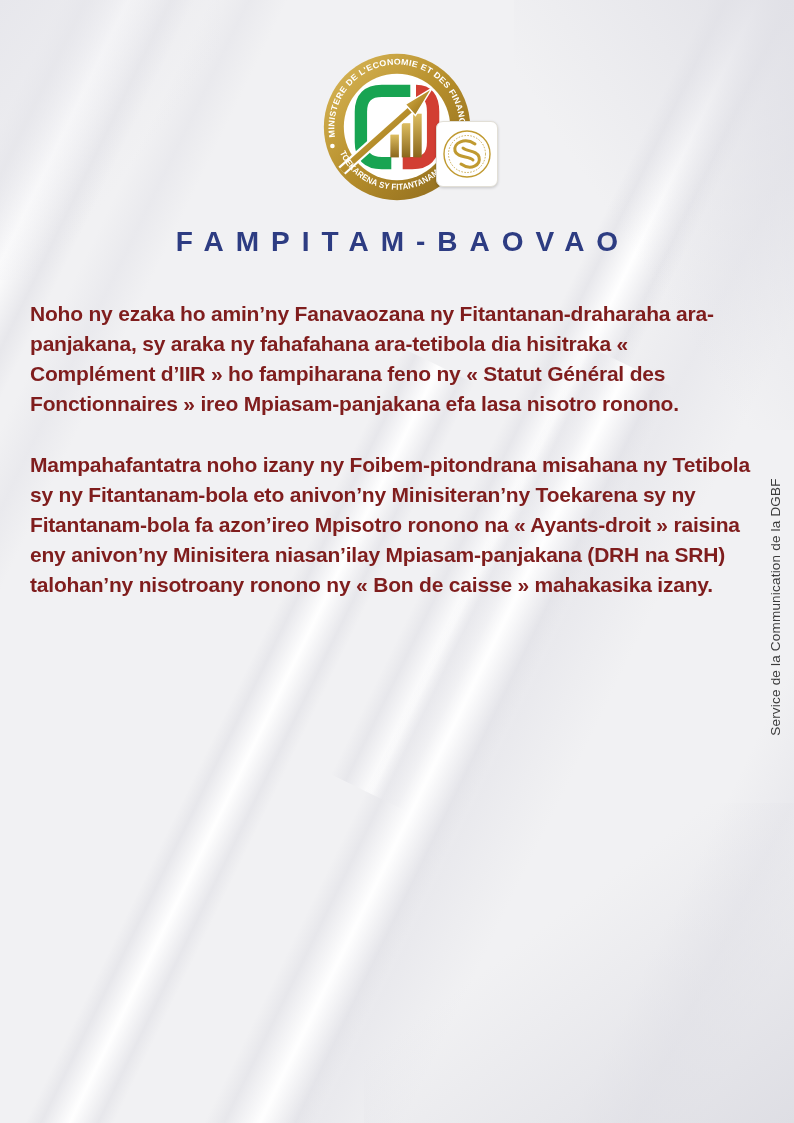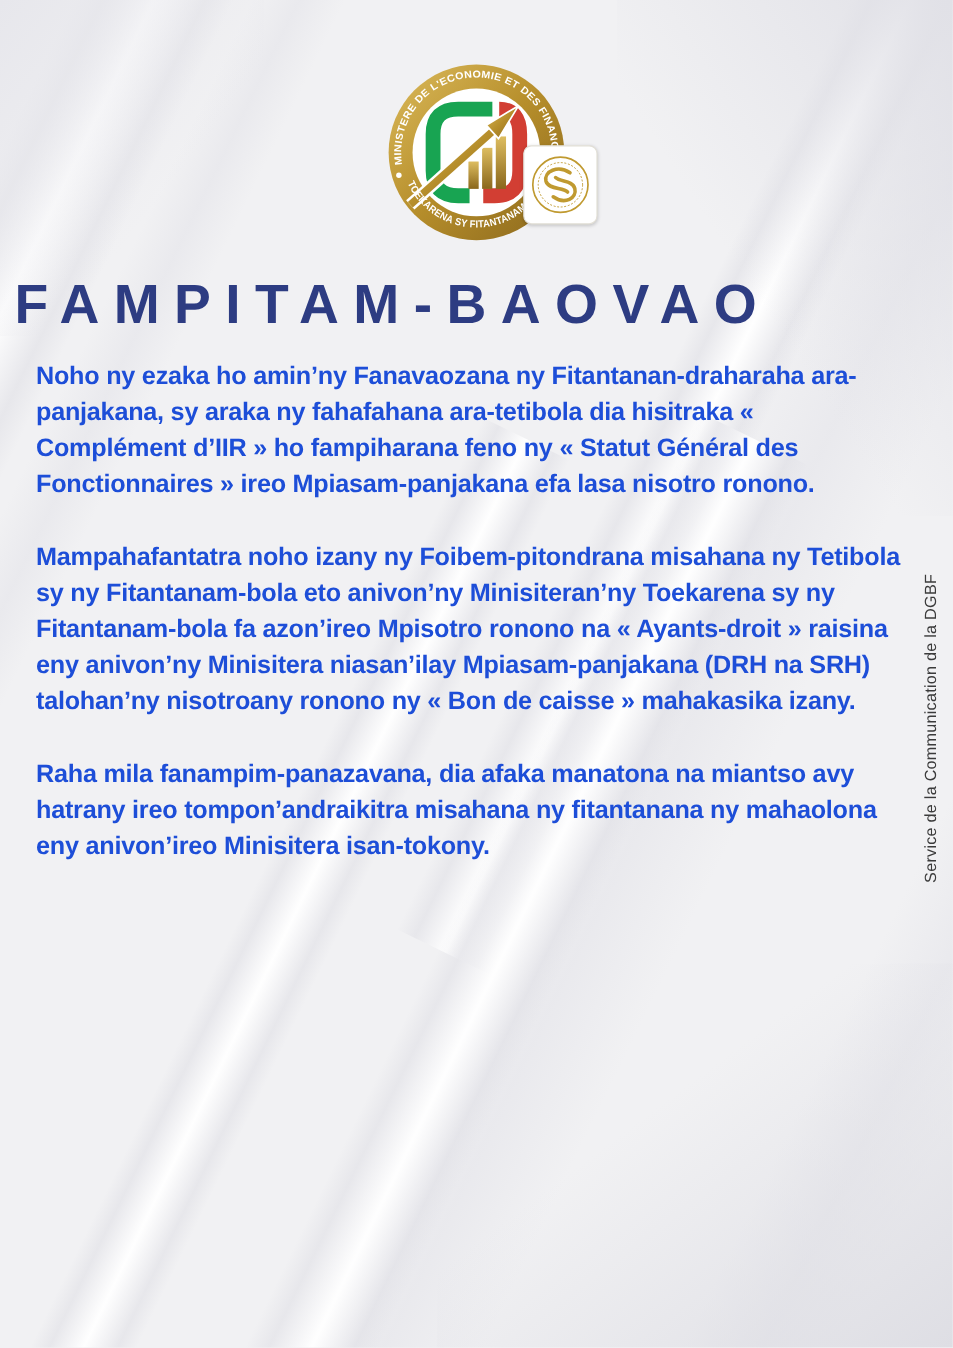--- a/index.html
+++ b/index.html
@@ -41,32 +41,32 @@
   .badge{
     position:absolute;left:436px;top:121px;width:60px;height:64px;
     background:#fff;border:1px solid #e2dfd6;border-radius:7px;
     box-shadow:0 1px 3px rgba(0,0,0,.18);
     display:flex;align-items:center;justify-content:center;
   }
 
   
   .title{
     position:absolute;top:226px;left:0;width:100%;
-    font-weight:bold;font-size:46px;
+    text-align:center;font-weight:bold;font-size:28px;
     letter-spacing:12px;padding-left:12px;box-sizing:border-box;
     color:#2d3c82;
   }
 
   
   .body-text{position:absolute;left:30px;top:299px;width:720px;}
   .body-text p{
     margin:0 0 31px 0;
     font-size:21px;line-height:30px;font-weight:bold;
     letter-spacing:-0.2px;
-    color:#1d4ed8;
+    color:#7f1d1d;
   }
 
   
   .side-note{
     position:absolute;left:597px;top:598px;width:360px;height:18px;
     transform:rotate(-90deg);
     text-align:center;font-size:13.5px;color:#3b3b3b;
     letter-spacing:0.2px;white-space:nowrap;
   }
 </style>
@@ -136,16 +136,15 @@
     <path d="M 8,-10 C -2,-17 -14,-11 -12,-3 C -10,4 2,2 6,6" fill="none" stroke="#c09a30" stroke-width="3" stroke-linecap="round"></path>
     <path d="M -6,10 C 4,17 14,11 12,3 C 10,-4 0,-2 -4,-6" fill="none" stroke="#c09a30" stroke-width="3" stroke-linecap="round"></path>
   </svg>
 </div>
 
 <div class="title">FAMPITAM-BAOVAO</div>
 
 <div class="body-text">
     <p>Noho ny ezaka ho amin’ny Fanavaozana ny Fitantanan-draharaha ara-panjakana, sy araka ny fahafahana ara-tetibola dia hisitraka « Complément d’IIR » ho fampiharana feno ny « Statut Général des Fonctionnaires » ireo Mpiasam-panjakana efa lasa nisotro ronono.</p>
     <p>Mampahafantatra noho izany ny Foibem-pitondrana misahana ny Tetibola sy ny Fitantanam-bola eto anivon’ny Minisiteran’ny Toekarena sy ny Fitantanam-bola fa azon’ireo Mpisotro ronono na « Ayants-droit » raisina eny anivon’ny Minisitera niasan’ilay Mpiasam-panjakana (DRH na SRH) talohan’ny nisotroany ronono ny « Bon de caisse » mahakasika izany.</p>
-    <p>Raha mila fanampim-panazavana, dia afaka manatona na miantso avy hatrany ireo tompon’andraikitra misahana ny fitantanana ny mahaolona eny anivon’ireo Minisitera isan-tokony.</p>
   </div>
 
 <div class="side-note">Service de la Communication de la DGBF</div>
 
 </body></html>

